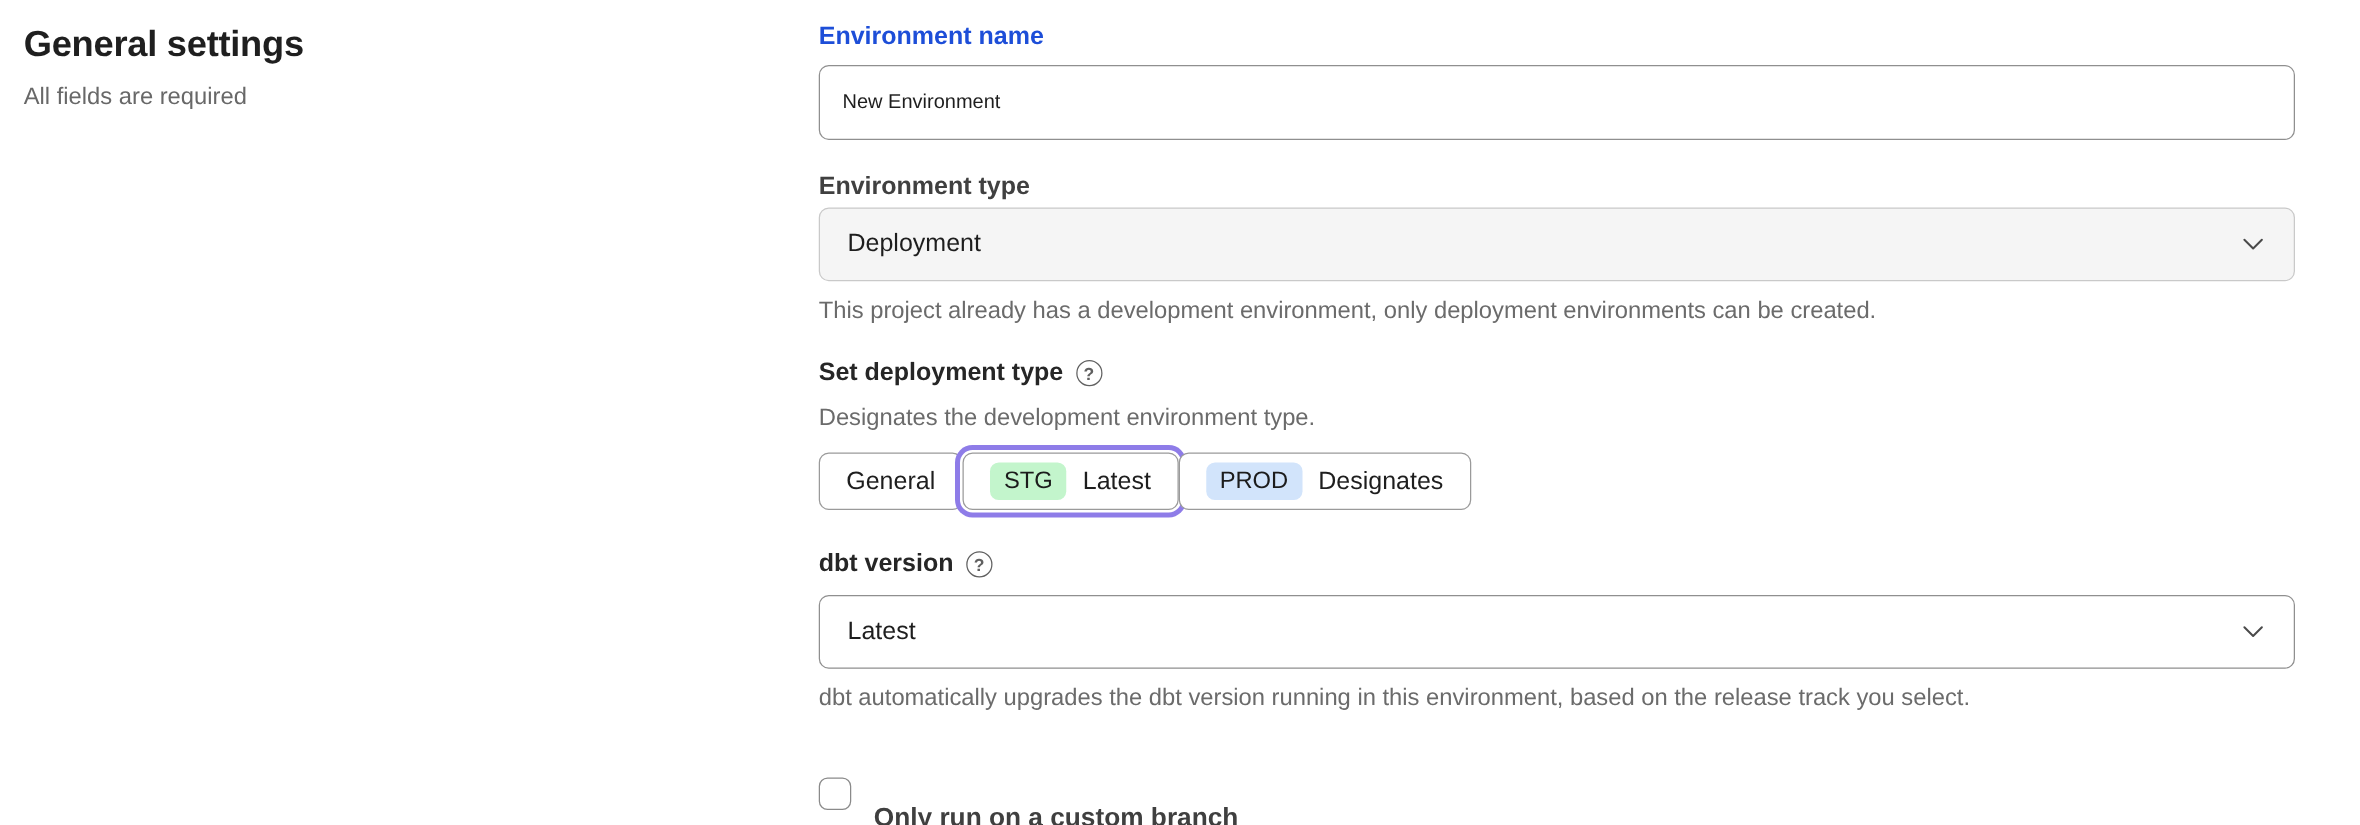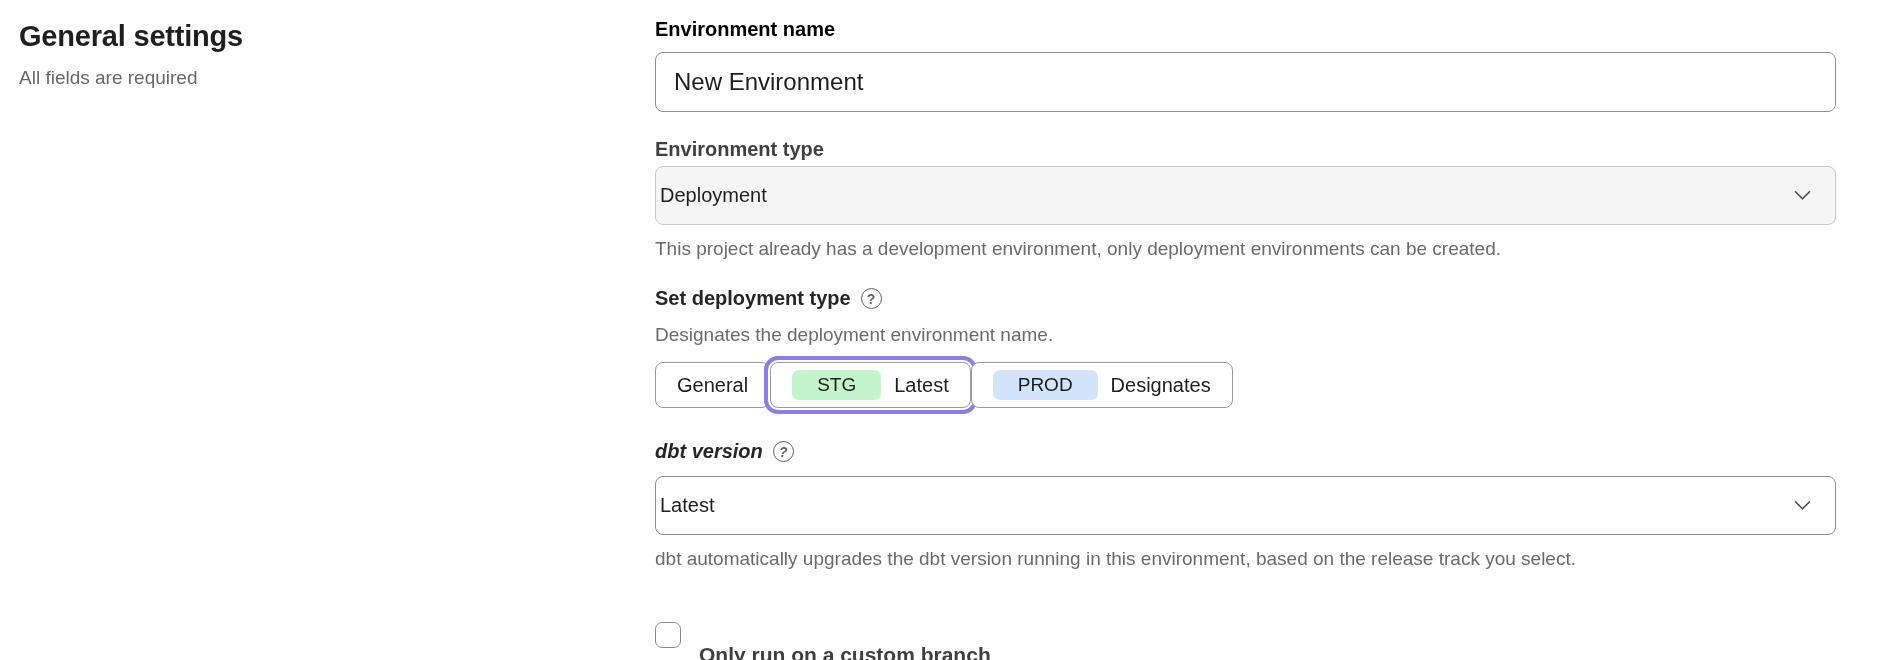--- a/index.html
+++ b/index.html
@@ -12,55 +12,55 @@
   .page { display: flex; width: 1888px; }
 
   
   .left-col { width: 655px; padding: 20px 0 0 19px; flex: none; }
   .page-title { margin: 0; font-size: 29px; font-weight: 700; color: #1f1f1f; letter-spacing: -0.2px; }
   .page-subtitle { margin: 14px 0 0; font-size: 19px; color: #686868; }
 
   
   .form-col { width: 1181px; flex: none; padding-top: 18px; }
 
-  .field-label { display: block; font-size: 20px; font-weight: 600; color: #000000; margin: 0 0 11px; }
+  .field-label { display: block; font-size: 20px; font-weight: 600; color: #1d4ed8; margin: 0 0 11px; }
   .field-label.disabled { color: #404040; margin-top: 26px; margin-bottom: 5px; }
 
   .text-input {
     width: 100%; height: 60px; border: 1px solid #8f8f8f; border-radius: 8px;
-    font-family: inherit; font-size: 24px; color: #1e1e1e; padding: 0 18px; background: #fff;
+    font-family: inherit; font-size: 16px; color: #1e1e1e; padding: 0 18px; background: #fff;
     outline: none;
   }
 
   .select {
     width: 100%; height: 59px; border: 1px solid #8f8f8f; border-radius: 8px;
     display: flex; align-items: center; justify-content: space-between;
-    padding: 0 24px 0 4px; font-size: 20px; color: #1e1e1e; background: #fff; cursor: pointer; gap: 47px;
+    padding: 0 24px 0 22px; font-size: 20px; color: #1e1e1e; background: #fff; cursor: pointer; gap: 47px;
   }
   .select.disabled { background: #f5f5f5; border-color: #c9c9c9; cursor: default; }
 
   .helper { margin: 13px 0 0; font-size: 19px; color: #6b6b6b; }
 
   .section-heading { display: flex; align-items: center; gap: 10px; margin-top: 27px; font-size: 20px; font-weight: 700; color: #262626; }
-  .section-heading.dbt { margin-top: 32px; font-style: italic; }
+  .section-heading.dbt { margin-top: 32px; }
   .help-icon {
     width: 21px; height: 21px; border: 1.5px solid #606060; border-radius: 50%;
     display: inline-flex; align-items: center; justify-content: center;
     font-size: 14px; font-weight: 600; color: #606060; line-height: 1;
   }
   .helper.tight { margin-top: 14px; }
 
   .button-row { display: flex; margin-top: 16px; }
   .type-button {
     display: inline-flex; align-items: center; gap: 13px; height: 46px; padding: 0 21px;
     background: #fff; border: 1px solid #9a9a9a; border-radius: 8px;
     font-family: inherit; font-size: 20px; color: #1e1e1e; cursor: pointer;
   }
   .type-button.selected { box-shadow: 0 0 0 2px #ffffff, 0 0 0 6px #8e7ce8; }
-  .badge { display: inline-block; padding: 4px 25px; border-radius: 7px; font-size: 19px; color: #1c1c1c; }
+  .badge { display: inline-block; padding: 4px 11px; border-radius: 7px; font-size: 19px; color: #1c1c1c; }
   .badge.green { background: #c3f5cc; }
   .badge.blue  { background: #d2e4fb; }
 
   .chevron-icon { flex: none; display: block; }
 
   .checkbox-row { display: flex; align-items: center; gap: 18px; margin-top: 33px; }
   .checkbox {
     width: 26px; height: 26px; border: 1.5px solid #8a8a8a; border-radius: 7px; background: #fff; cursor: pointer; flex: none;
   }
   .checkbox-label { font-size: 21px; font-weight: 600; color: #3f3f3f; margin-top: 40px; }
@@ -88,21 +88,21 @@
       </svg>
     </div>
     <p class="helper">This project already has a development environment, only deployment environments can be created.</p>
 
     <div class="section-heading">
       <span>Set deployment type</span>
       <span class="help-icon">
           <span>?</span>
         </span>
     </div>
-    <p class="helper tight">Designates the deployment environment name.</p>
+    <p class="helper tight">Designates the development environment type.</p>
 
     <div class="button-row">
       <button class="type-button">
         <span>General</span>
       </button>
       <button class="type-button selected">
         <span class="badge green">STG</span>
         <span>Latest</span>
       </button>
       <button class="type-button">

